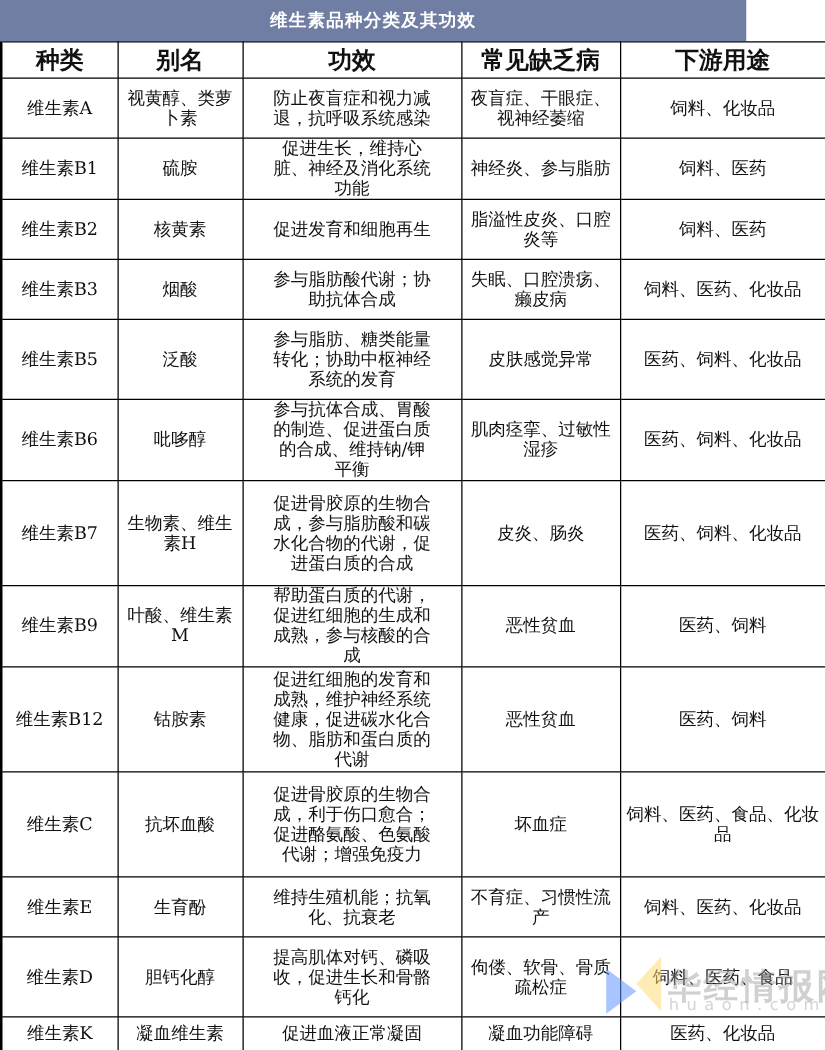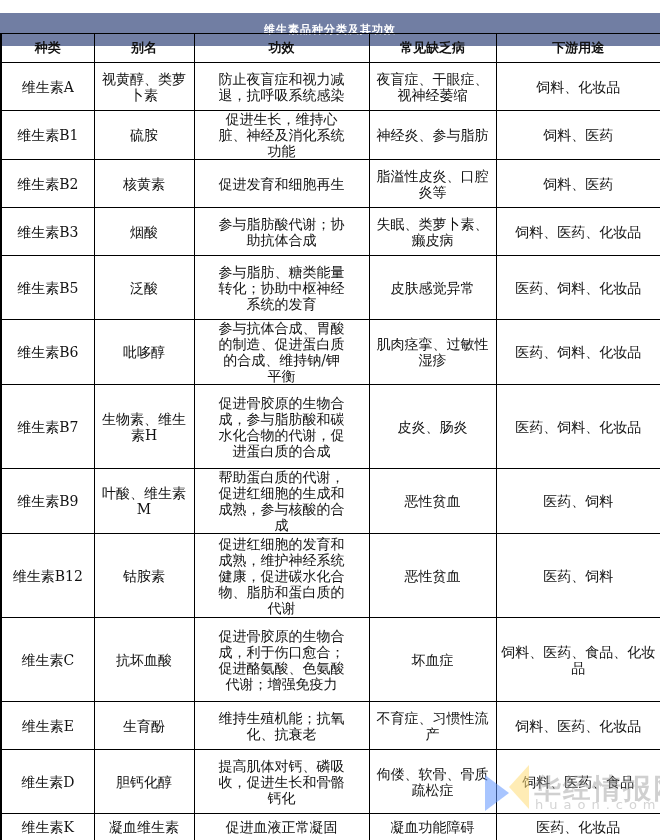--- a/index.html
+++ b/index.html
@@ -1,41 +1,40 @@
 <!DOCTYPE html>
 <html><head>
   <meta charset="utf-8">
   <style>
     html, body { margin: 0; padding: 0; background: #ffffff; }
     body { width: 660px; height: 840px; overflow: hidden; position: relative;
            font-family: "DejaVu Sans", "Liberation Sans", sans-serif; }
     .title-bar {
-      position: absolute; left: 0; top: 0; width: 660px; height: 33px;
+      position: absolute; left: 0; top: 0; width: 597px; height: 33px;
       background: #717ea3; color: #ffffff;
-      font-size: 11px; font-weight: bold;
+      font-size: 14px; font-weight: bold;
       display: flex; align-items: center; justify-content: center;
       letter-spacing: 1px;
-      margin-top: 13px;
     }
     table {
       position: absolute; left: 0; top: 33px;
       width: 660px; border-collapse: collapse; table-layout: fixed;
       border-left: 2px solid #000; border-right: 2px solid #000; border-bottom: 2px solid #000;
     }
     col.c1 { width: 93px; }
     col.c2 { width: 100px; }
     col.c3 { width: 175px; }
     col.c4 { width: 127px; }
     col.c5 { width: 165px; }
     th, td {
       border: 1px solid #000; text-align: center; vertical-align: middle;
       padding: 0 4px; color: #111; font-size: 14px; line-height: 16px;
       font-family: "DejaVu Serif", "Liberation Serif", serif;
     }
-    th { font-family: "DejaVu Sans", "Liberation Sans", sans-serif; font-weight: bold; font-size: 13px; height: 28px; }
+    th { font-family: "DejaVu Sans", "Liberation Sans", sans-serif; font-weight: bold; font-size: 19px; height: 28px; }
     td.effect { padding: 0 22px; }
     .watermark {
       position: absolute; left: 485px; top: 765px; width: 175px; height: 60px;
       pointer-events: none;
     }
     .wm-blue {
       position: absolute; left: 0; top: 10px; width: 0; height: 0;
       border-top: 18px solid transparent; border-bottom: 18px solid transparent;
       border-left: 24px solid rgba(96,150,255,0.55);
     }
@@ -96,21 +95,21 @@
         <td>维生素B2</td>
         <td>核黄素</td>
         <td class="effect">促进发育和细胞再生</td>
         <td>脂溢性皮炎、口腔炎等</td>
         <td>饲料、医药</td>
       </tr>
       <tr style="height: 48px;">
         <td>维生素B3</td>
         <td>烟酸</td>
         <td class="effect">参与脂肪酸代谢；协助抗体合成</td>
-        <td>失眠、类萝卜素、癞皮病</td>
+        <td>失眠、口腔溃疡、癞皮病</td>
         <td>饲料、医药、化妆品</td>
       </tr>
       <tr style="height: 64px;">
         <td>维生素B5</td>
         <td>泛酸</td>
         <td class="effect">参与脂肪、糖类能量转化；协助中枢神经系统的发育</td>
         <td>皮肤感觉异常</td>
         <td>医药、饲料、化妆品</td>
       </tr>
       <tr style="height: 64px;">

